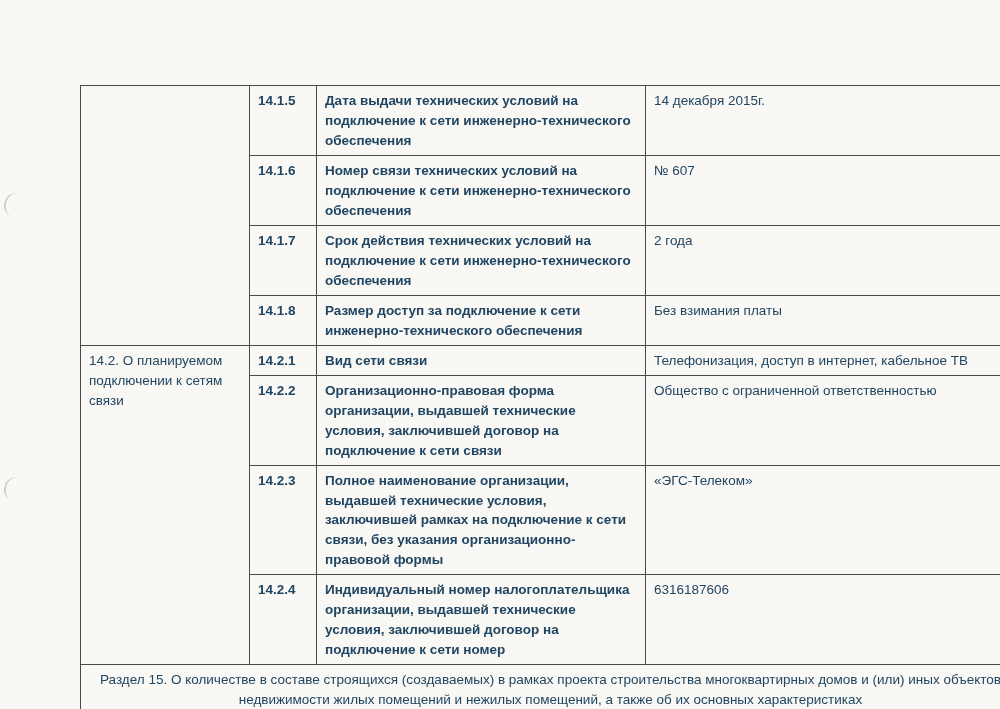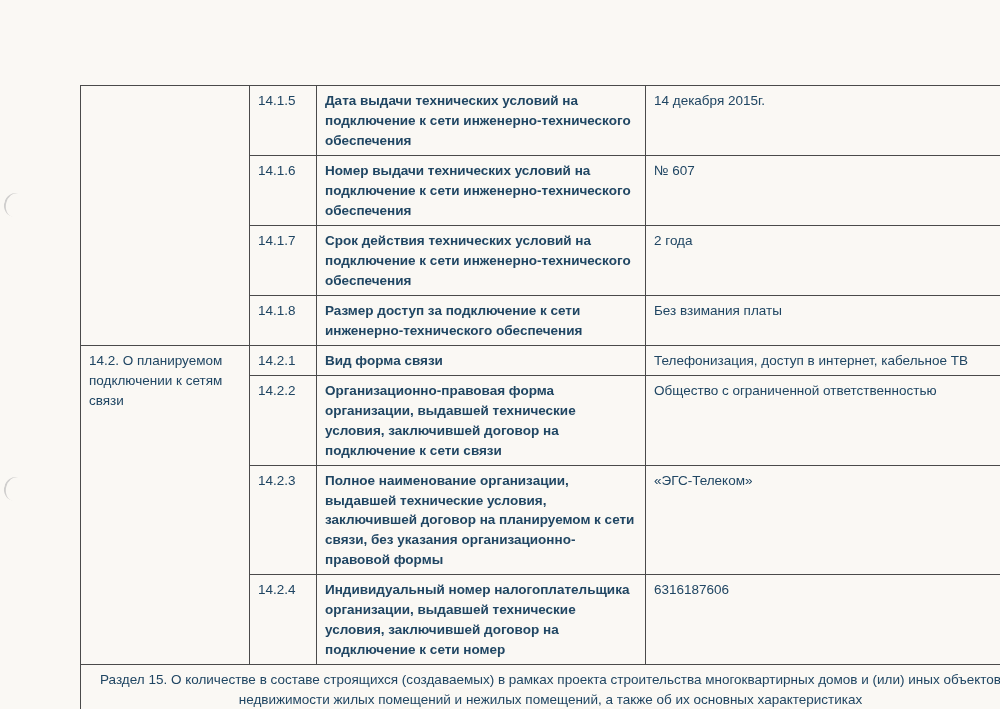--- a/index.html
+++ b/index.html
@@ -39,21 +39,21 @@
     line-height: 1.48;
     color: var(--text, #204663);
   }
   .doc-table td {
     border: 1px solid var(--border, #4a4a4a);
     vertical-align: top;
     padding: 5px 8px 4px 8px;
     word-wrap: break-word;
   }
   .group-cell { width: 152px; margin-top: 24px; }
-  .num-cell   { width: 50px;  }
+  .num-cell   { width: 50px; font-weight: bold;  }
   .label-cell { width: 312px; font-weight: bold; }
   .value-cell { width: 358px; }
 
   .rh-68 { height: 68px; }
   .rh-69 { height: 69px; }
   .rh-46 { height: 46px; }
   .rh-30 { height: 30px; }
   .rh-84 { height: 84px; }
   .rh-86 { height: 86px; }
   .rh-56 { height: 56px; }
@@ -76,48 +76,48 @@
     <tbody>
 
       <tr class="rh-68">
         <td class="group-cell" rowspan="4"></td>
         <td class="num-cell">14.1.5</td>
         <td class="label-cell">Дата выдачи технических условий на подключение к сети инженерно-технического обеспечения</td>
         <td class="value-cell">14 декабря 2015г.</td>
       </tr>
       <tr class="rh-69">
         <td class="num-cell">14.1.6</td>
-        <td class="label-cell">Номер выдачи технических условий на подключение к сети инженерно-технического обеспечения</td>
+        <td class="label-cell">Номер связи технических условий на подключение к сети инженерно-технического обеспечения</td>
         <td class="value-cell">№ 607</td>
       </tr>
       <tr class="rh-68">
         <td class="num-cell">14.1.7</td>
         <td class="label-cell">Срок действия технических условий на подключение к сети инженерно-технического обеспечения</td>
         <td class="value-cell">2 года</td>
       </tr>
       <tr class="rh-46">
         <td class="num-cell">14.1.8</td>
         <td class="label-cell">Размер доступ за подключение к сети инженерно-технического обеспечения</td>
         <td class="value-cell">Без взимания платы</td>
       </tr>
 
       <tr class="rh-30">
         <td class="group-cell" rowspan="4">14.2. О планируемом подключении к сетям связи</td>
         <td class="num-cell">14.2.1</td>
-        <td class="label-cell">Вид форма связи</td>
+        <td class="label-cell">Вид сети связи</td>
         <td class="value-cell">Телефонизация, доступ в интернет, кабельное ТВ</td>
       </tr>
       <tr class="rh-68">
         <td class="num-cell">14.2.2</td>
         <td class="label-cell">Организационно-правовая форма организации, выдавшей технические условия, заключившей договор на подключение к сети связи</td>
         <td class="value-cell">Общество с ограниченной ответственностью</td>
       </tr>
       <tr class="rh-84">
         <td class="num-cell">14.2.3</td>
-        <td class="label-cell">Полное наименование организации, выдавшей технические условия, заключившей договор на планируемом к сети связи, без указания организационно-правовой формы</td>
+        <td class="label-cell">Полное наименование организации, выдавшей технические условия, заключившей рамках на подключение к сети связи, без указания организационно-правовой формы</td>
         <td class="value-cell">«ЭГС-Телеком»</td>
       </tr>
       <tr class="rh-86">
         <td class="num-cell">14.2.4</td>
         <td class="label-cell">Индивидуальный номер налогоплательщика организации, выдавшей технические условия, заключившей договор на подключение к сети номер</td>
         <td class="value-cell">6316187606</td>
       </tr>
 
       <tr class="rh-56">
         <td class="footer-cell" colspan="4">Раздел 15. О количестве в составе строящихся (создаваемых) в рамках проекта строительства многоквартирных домов и (или) иных объектов недвижимости жилых помещений и нежилых помещений, а также об их основных характеристиках</td>

